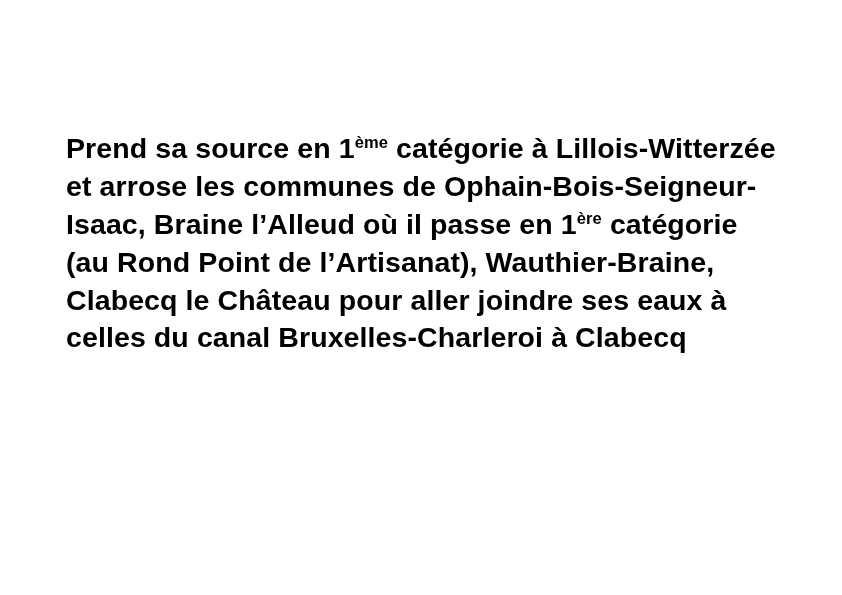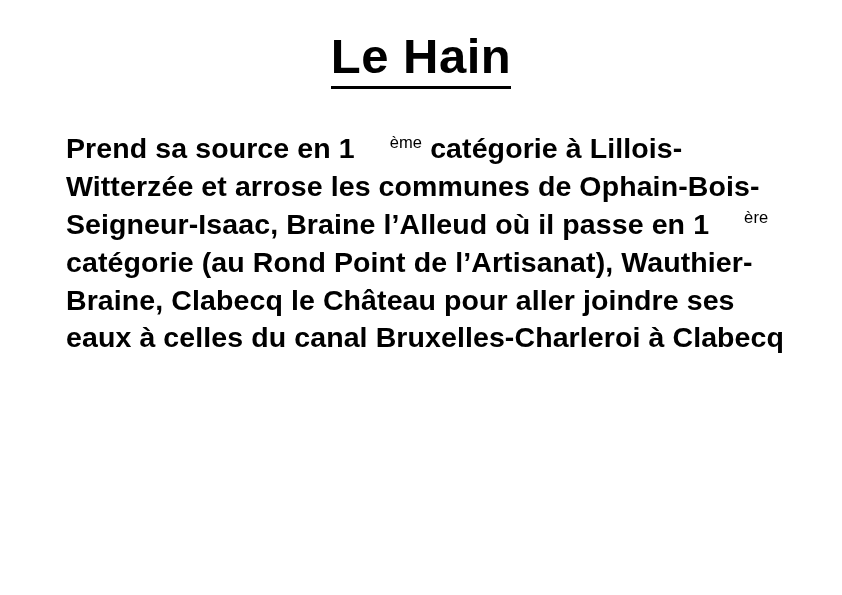--- a/index.html
+++ b/index.html
@@ -44,28 +44,24 @@
     font-size: 28.5px;
     font-weight: bold;
     line-height: 1.33;
     text-align: left;
     letter-spacing: 0.1px;
   }
   .slide-body sup {
     font-size: 0.58em;
     vertical-align: super;
     line-height: 0;
-    font-weight: normal;
-    margin-left: 35px;
+    font-weight: bold;
   }
 </style>
 </head>
 <body>
 
 <div class="slide">
 
-  <div class="slide-title">
-    <span class="title-text">Le Hain</span>
-  </div>
 
   <div class="slide-body"><span>Prend sa source en 1</span><sup>ème</sup><span> catégorie à Lillois-Witterzée et arrose les communes de Ophain-Bois-Seigneur-Isaac, Braine l’Alleud où il passe en 1</span><sup>ère</sup><span> catégorie (au Rond Point de l’Artisanat), Wauthier-Braine, Clabecq le Château pour aller joindre ses eaux à celles du canal Bruxelles-Charleroi à Clabecq</span></div>
 
 </div>
 
 </body></html>

